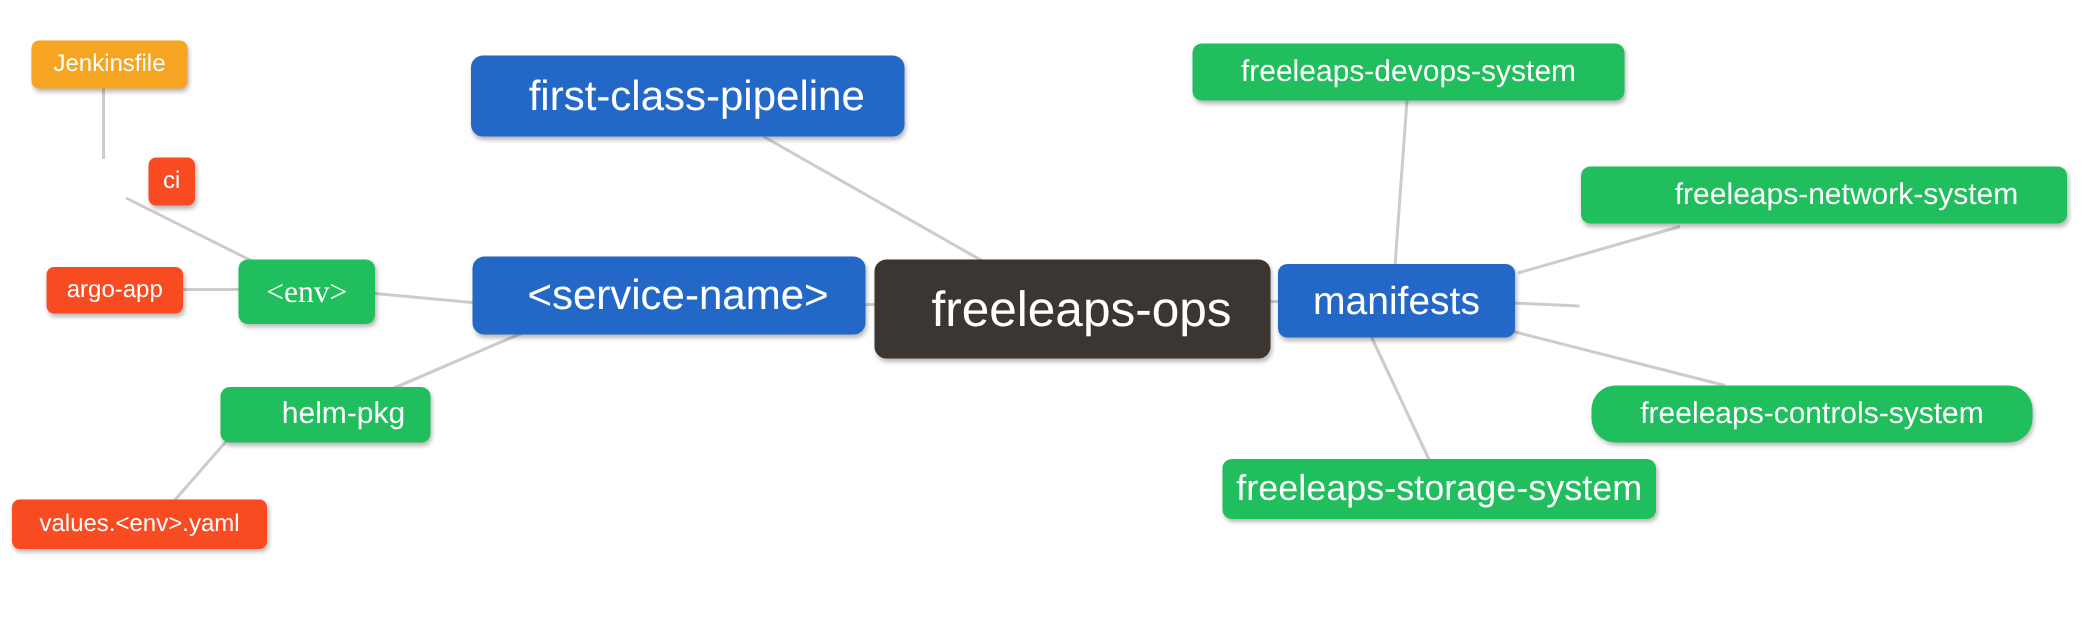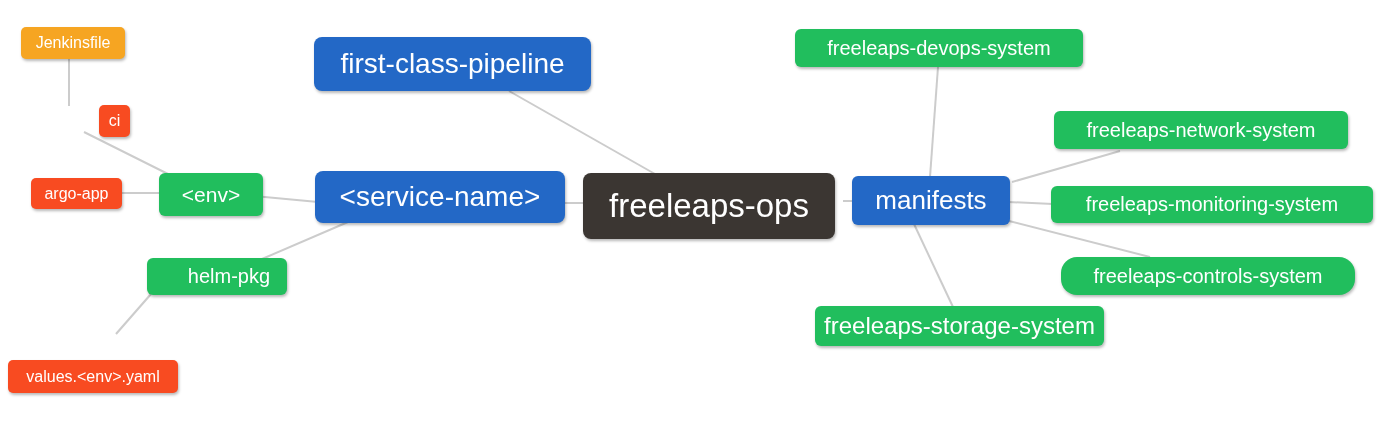--- a/index.html
+++ b/index.html
@@ -31,21 +31,21 @@
     align-items: center;
     justify-content: center;
     color: var(--text, #ffffff);
     white-space: nowrap;
     border-radius: 6px;
     box-shadow: 1px 2px 3px rgba(0,0,0,0.28);
     cursor: default;
     user-select: none;
   }
   .r5 { border-radius: 5px; }
-  .r8 { border-radius: 8px; }
+  .r8 { border-radius: 8px; padding-left: 12px; }
   .blue   { background: var(--blue, #2368c6); }
   .green  { background: var(--green, #21be5d); }
   .red    { background: var(--red, #f84b21); }
   .orange { background: var(--orange, #f6a522); }
   .dark   { background: var(--dark, #3b3632); }
 </style>
 </head>
 <body>
 
 <div class="canvas">
@@ -72,29 +72,29 @@
   </div>
 
   <div class="node red r5" style="left:53px; top:105px; width:31px; height:32px; font-size:16px;margin-left:46px;">
     <span>ci</span>
   </div>
 
   <div class="node red r5" style="left:31px; top:178px; width:91px; height:31px; font-size:16px;">
     <span>argo-app</span>
   </div>
 
-  <div class="node green" style="left:159px; top:173px; width:104px; height:43px; font-size:21px;">
+  <div class="node green" style="left:159px; top:173px; width:91px; height:43px; font-size:21px;font-family:Liberation Serif, serif;">
     <span>&lt;env&gt;</span>
   </div>
 
   <div class="node green" style="left:147px; top:258px; width:116px; height:37px; font-size:20px;padding-left:24px;">
     <span>helm-pkg</span>
   </div>
 
-  <div class="node red r5" style="left:8px; top:333px; width:170px; height:33px; font-size:16px;margin-top:27px;">
+  <div class="node red r5" style="left:8px; top:333px; width:170px; height:33px; font-size:16px;">
     <span>values.&lt;env&gt;.yaml</span>
   </div>
 
   <div class="node blue r8" style="left:314px; top:37px; width:277px; height:54px; font-size:28px;">
     <span>first-class-pipeline</span>
   </div>
 
   <div class="node blue r8" style="left:315px; top:171px; width:250px; height:52px; font-size:28px;">
     <span>&lt;service-name&gt;</span>
   </div>
@@ -104,27 +104,24 @@
   </div>
 
   <div class="node blue" style="left:852px; top:176px; width:158px; height:49px; font-size:26px;">
     <span>manifests</span>
   </div>
 
   <div class="node green" style="left:795px; top:29px; width:288px; height:38px; font-size:20px;">
     <span>freeleaps-devops-system</span>
   </div>
 
-  <div class="node green" style="left:1054px; top:111px; width:294px; height:38px; font-size:20px;">
+  <div class="node green" style="left:1054px; top:111px; width:294px; height:38px; font-size:20px;padding-left:30px;">
     <span>freeleaps-network-system</span>
   </div>
 
-  <div class="node green" style="left:1051px; top:186px; width:322px; height:37px; font-size:20px;">
-    <span>freeleaps-monitoring-system</span>
-  </div>
 
   <div class="node green" style="left:1061px; top:257px; width:294px; height:38px; font-size:20px;border-radius:16px;">
     <span>freeleaps-controls-system</span>
   </div>
 
   <div class="node green" style="left:815px; top:306px; width:289px; height:40px; font-size:24px;">
     <span>freeleaps-storage-system</span>
   </div>
 
 </div>

